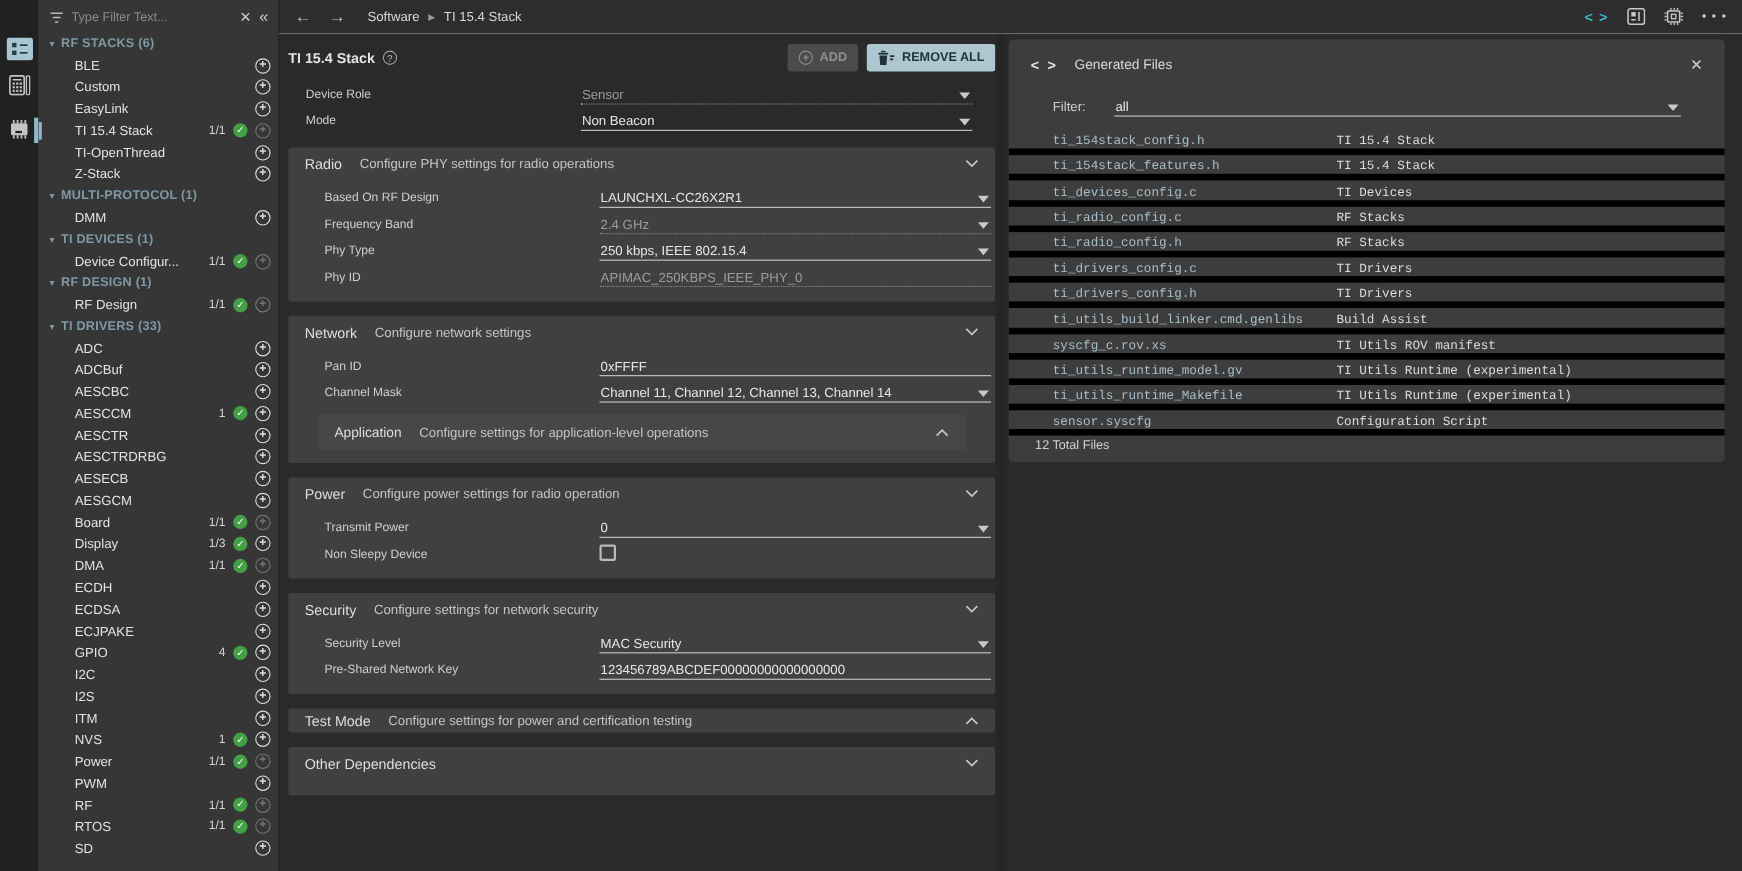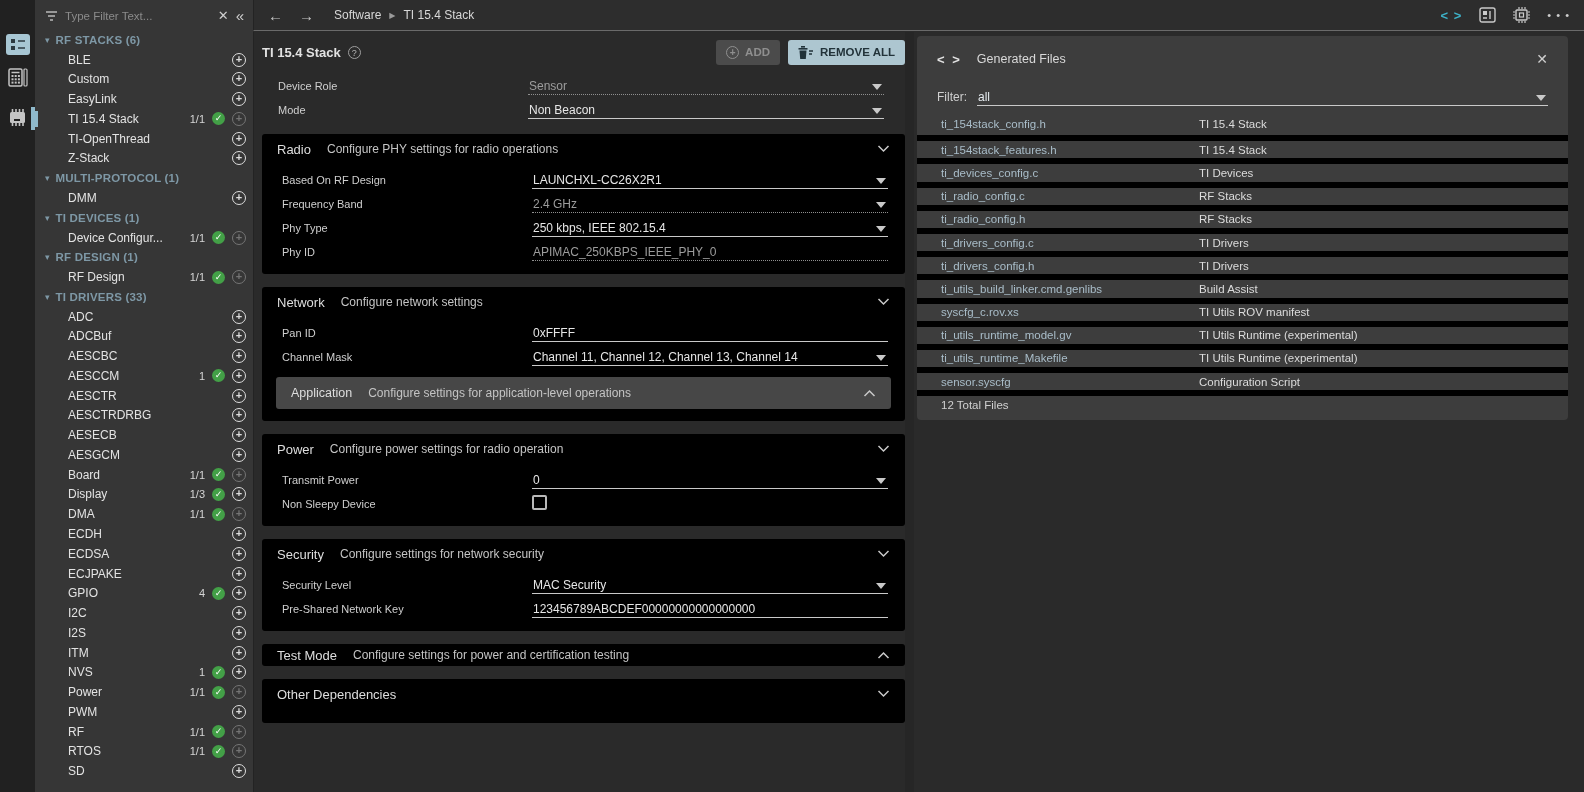--- a/index.html
+++ b/index.html
@@ -58,47 +58,47 @@
   .f-label { position:absolute; left:16px; top:50%; transform:translateY(-50%); font-size:11px; color:#cfcfcf; white-space:nowrap; }
   .f-value { position:absolute; left:266px; width:356px; height:18px; bottom:3px; cursor:pointer; }
   .f-text { position:absolute; left:1px; bottom:1px; font-size:12px; white-space:nowrap; }
   .val-white { border-bottom:1px solid #c9c9c9; } .val-white .f-text { color:#e6e6e6; }
   .val-gray  { border-bottom:1px dotted #8f8f8f; } .val-gray .f-text { color:#9c9c9c; }
   .f-arrow { position:absolute; right:2px; bottom:4px; width:0; height:0; border-left:5px solid transparent; border-right:5px solid transparent; border-top:6px solid #c9c9c9; }
   .f-checkbox { position:absolute; left:266px; bottom:3px; height:18px; border:none; }
   .cbox { display:inline-block; width:15px; height:15px; border:2px solid #b9b9b9; border-radius:2px; cursor:pointer; }
 
   .sections { width:643px; margin-top:12px; }
-  .card { background:#000000; border-radius:3px; margin-bottom:13px; overflow:hidden; }
+  .card { background:#404040; border-radius:3px; margin-bottom:13px; overflow:hidden; }
   .card-header { display:flex; align-items:center; height:30px; padding:0 15px; cursor:pointer; }
   .card.collapsed .card-header { height:22px; }
   .sec-title { color:#dedede; font-size:13px; white-space:nowrap; }
   .sec-desc { color:#c4c4c4; font-size:12px; margin-left:16px; white-space:nowrap; }
   .chevron { margin-left:auto; flex:0 0 auto; }
   .chevron.up { transform:rotate(180deg); }
-  .card-body { padding:4px 4px 10px; }
+  .card-body { padding:4px 17px 10px; }
   .subsection { background:#474747; border-radius:3px; margin:8px 10px 2px; }
   .subsection .card-header { height:32px; }
   .subsection .sec-title { font-size:12.5px; }
 
   
   #gutter { position:absolute; left:905px; top:32px; width:9px; height:760px; background:#262626; }
 
   
   #right-panel { position:absolute; left:917px; top:36px; width:651px; height:384px; background:#3d3d3d; border-radius:4px; overflow:hidden; }
   .gf-header { height:46px; display:flex; align-items:center; padding:0 20px; }
   .gf-code { color:#e3e3e3; font-weight:bold; font-size:13px; letter-spacing:2px; cursor:pointer; }
   .gf-title { margin-left:15px; color:#d9d9d9; font-size:12.5px; }
   .gf-close { margin-left:auto; color:#cfcfcf; font-size:14px; cursor:pointer; }
-  .gf-filter { height:30px; display:flex; align-items:center; padding:0 20px; }
+  .gf-filter { height:30px; display:flex; align-items:center; padding:0 40px; }
   .gf-filter-label { color:#cfcfcf; font-size:12px; }
-  .gf-select { flex:1; margin-left:10px; position:relative; height:18px; border-bottom:1px solid #c9c9c9; cursor:pointer; }
+  .gf-select { flex:1; margin-left:26px; position:relative; height:18px; border-bottom:1px solid #c9c9c9; cursor:pointer; }
   .gf-select .f-text { color:#e4eaee; }
   .gf-list { }
-  .file-row { height:23.2px; display:flex; align-items:center; padding:0 24px; }
+  .file-row { height:23.2px; display:flex; align-items:flex-end; padding:0 40px;font-family:Liberation Mono, monospace; }
   .file-row + .file-row, .gf-footer { border-top:6px solid #000000; }
   .file-name { width:258px; font-size:11.5px; color:#a9bdc9; cursor:pointer; white-space:nowrap; }
   .file-cat { font-size:11.5px; color:#dcdcdc; white-space:nowrap; }
   .gf-footer { height:24px; display:flex; align-items:center; padding:0 24px; font-size:11.5px; color:#d0d0d0; }
 </style>
 </head>
 <body>
 
 <div id="icon-strip">
   <div class="strip-icon" style="top:34px">

